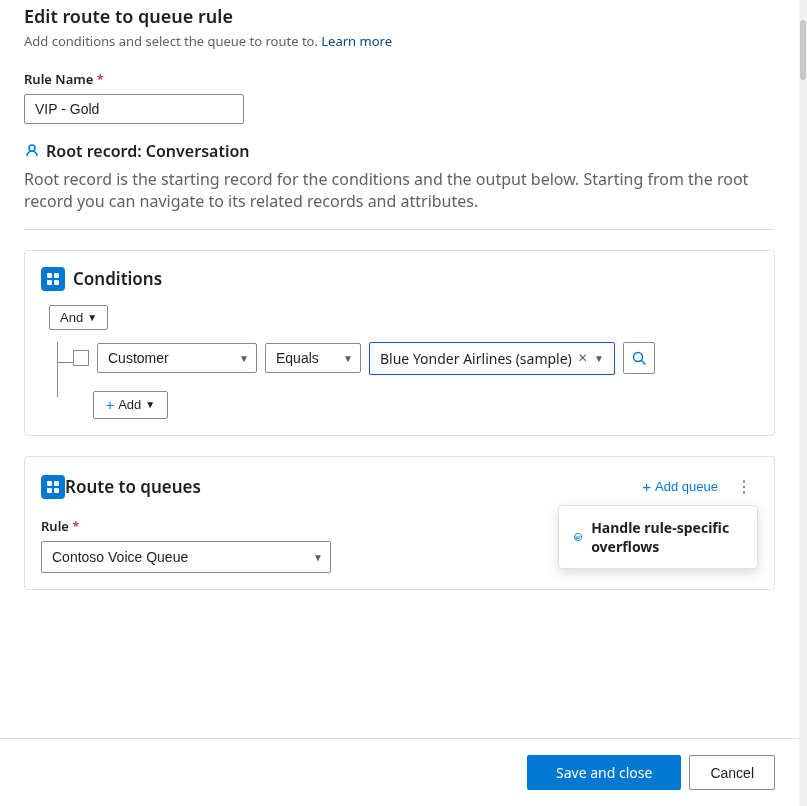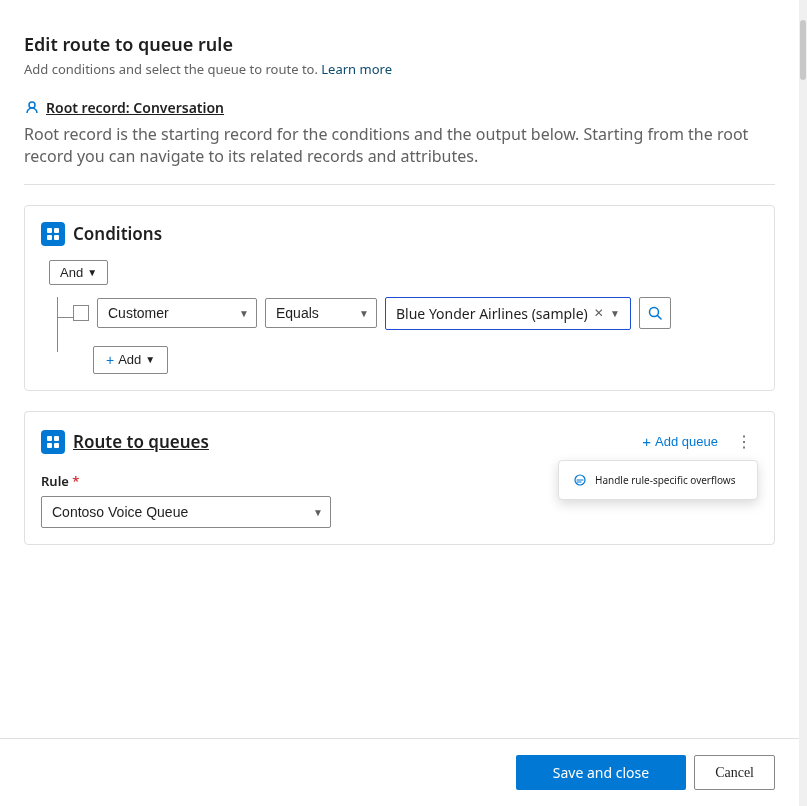--- a/index.html
+++ b/index.html
@@ -16,21 +16,21 @@
 
     .page-container {
       display: flex;
       width: 807px;
       min-height: 806px;
       position: relative;
     }
 
     .main-content {
       flex: 1;
-      padding: 32px 24px;
+      padding: 4px 24px;
       overflow-y: auto;
     }
 
     .scrollbar {
       width: 8px;
       background: #f0f0f0;
       position: relative;
     }
 
     .scrollbar-thumb {
@@ -98,24 +98,23 @@
       margin-bottom: 6px;
     }
 
     .root-record-icon {
       width: 16px;
       height: 16px;
       color: #0078d4;
     }
 
     .root-record-title {
-      font-size: 14px;
+      font-size: 16px;
       font-weight: 600;
       color: #1f1f1f;
-      text-decoration: underline;
     }
 
     .root-record-desc {
       font-size: 16px;
       color: #616161;
       line-height: 1.4;
       max-width: 750px;
     }
 
     
@@ -205,21 +204,21 @@
       pointer-events: none;
       color: #605e5c;
       font-size: 10px;
     }
 
     .customer-dropdown {
       width: 160px;
     }
 
     .equals-dropdown {
-      width: 112px;
+      width: 96px;
     }
 
     .value-field {
       border: 1px solid #1d4ed8;
       border-radius: 2px;
       padding: 6px 10px;
       font-size: 14px;
       color: #1f1f1f;
       background: #fff;
       display: flex;
@@ -285,22 +284,21 @@
     .route-section-header {
       display: flex;
       align-items: center;
       justify-content: space-between;
       margin-bottom: 16px;
     }
 
     .route-section-left {
       display: flex;
       align-items: center;
-      gap: 8px;
-      text-decoration: underline;
+      gap: 0;
     }
 
     .route-section-right {
       display: flex;
       align-items: center;
       gap: 4px;
       position: relative;
     }
 
     .add-queue-btn {
@@ -341,23 +339,24 @@
       z-index: 100;
       min-width: 200px;
       padding: 4px 0;
     }
 
     .context-menu-item {
       display: flex;
       align-items: center;
       gap: 8px;
       padding: 8px 14px;
-      font-size: 10px;
-      cursor: pointer;
-      color: #1f1f1f;
+      font-size: 14px;
+      cursor: pointer;
+      color: #1f1f1f;
+      font-weight: bold;
     }
 
     
     .queue-field {
       margin-top: 4px;
     }
 
     .queue-select-wrapper {
       position: relative;
       display: inline-block;
@@ -387,35 +386,35 @@
       justify-content: flex-end;
       gap: 8px;
       background: #fff;
     }
 
     .btn-primary {
       background: #0078d4;
       color: #fff;
       border: none;
       border-radius: 2px;
-      padding: 8px 37px;
+      padding: 8px 29px;
       font-size: 14px;
       cursor: pointer;
       font-family: inherit;
     }
 
     .btn-default {
       background: #fff;
       color: #1f1f1f;
       border: 1px solid #8a8886;
       border-radius: 2px;
       padding: 8px 20px;
       font-size: 14px;
       cursor: pointer;
-      font-family: Liberation Serif, serif;
+      font-family: Liberation Sans, sans-serif;
     }
 
     
     .condition-group {
       position: relative;
       margin-left: 24px;
     }
 
     .condition-group::before {
       content: '';
@@ -447,20 +446,27 @@
 
 <div class="page-container">
   <div class="main-content">
 
     <h1 class="page-title">Edit route to queue rule</h1>
     <p class="page-subtitle">
       <span>Add conditions and select the queue to route to.</span>
       <a href="#">Learn more</a>
     </p>
 
+    <div style="margin-bottom: 16px;">
+      <div class="field-label">
+        <span>Rule Name</span>
+        <span class="required-star"> *</span>
+      </div>
+      <input type="text" class="text-input" value="VIP - Gold" style="">
+    </div>
 
     <div class="root-record-section">
       <div class="root-record-header">
         <svg class="root-record-icon" viewBox="0 0 16 16" fill="none" xmlns="http://www.w3.org/2000/svg">
           <circle cx="8" cy="5" r="3" stroke="#0078d4" stroke-width="1.5"></circle>
           <path d="M3 13c0-2.761 2.239-5 5-5s5 2.239 5 5" stroke="#0078d4" stroke-width="1.5"></path>
         </svg>
         <span class="root-record-title">Root record: Conversation</span>
       </div>
       <p class="root-record-desc">Root record is the starting record for the conditions and the output below. Starting from the root record you can navigate to its related records and attributes.</p>

